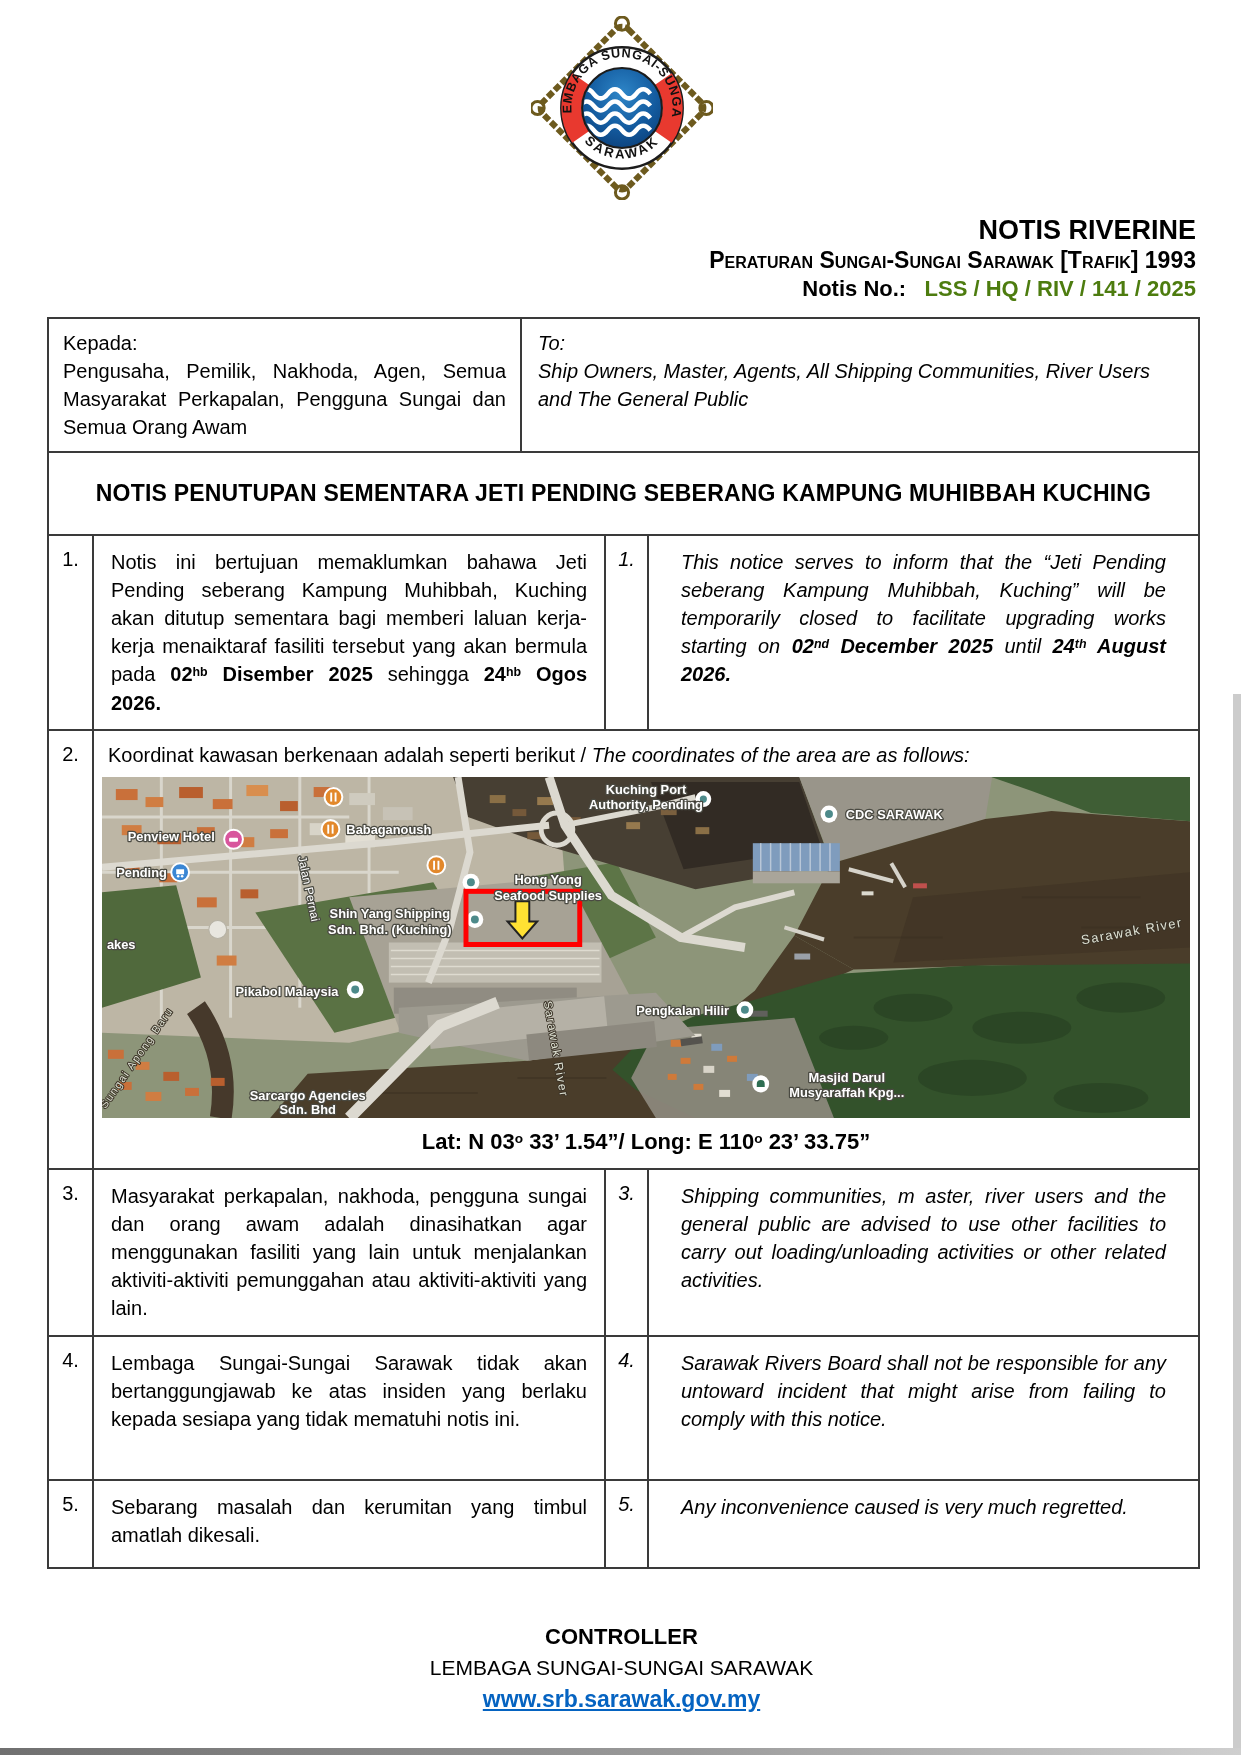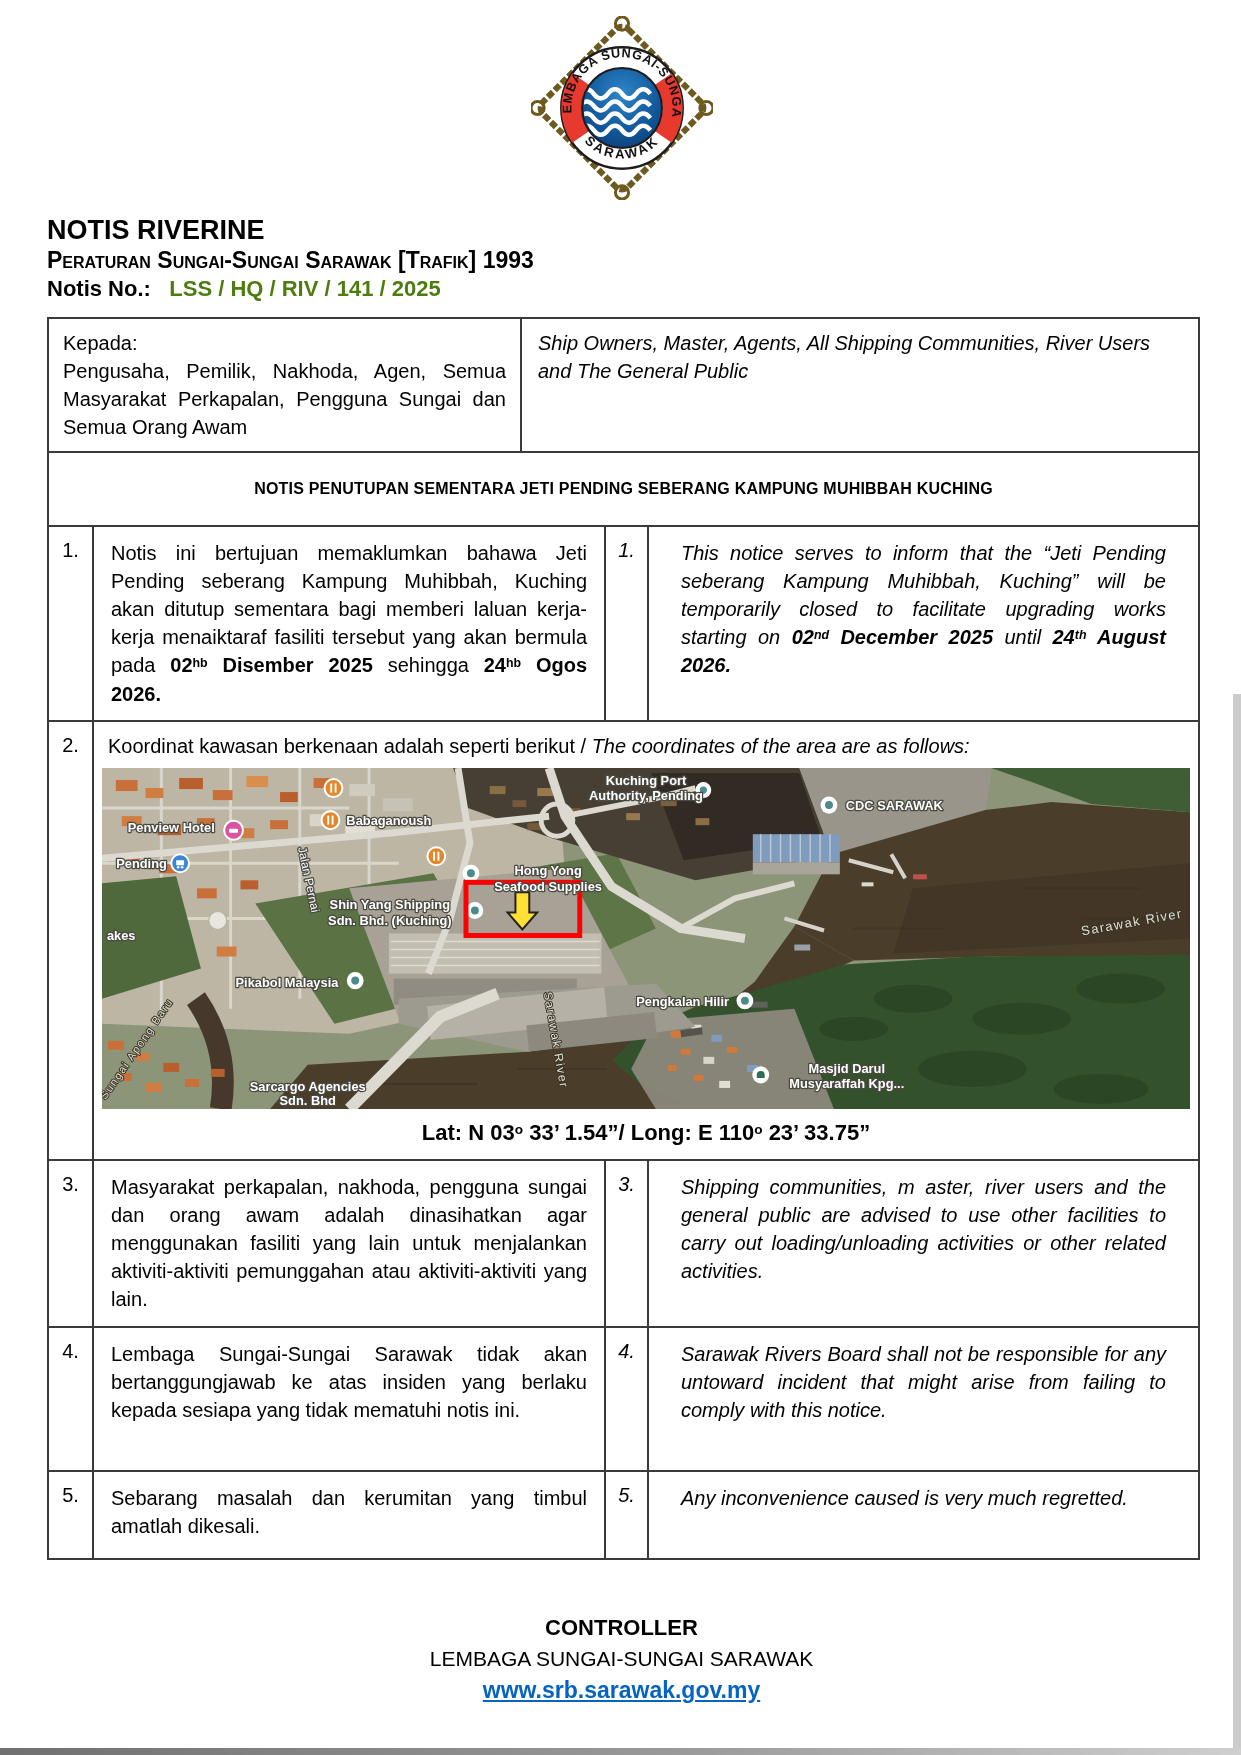--- a/index.html
+++ b/index.html
@@ -7,37 +7,37 @@
     width:1241px;height:1755px;background:#ffffff;position:relative;
     font-family:"Liberation Sans", sans-serif;color:#000;overflow:hidden;
   }
   .page{padding:16px 45px 0 47px;}
   .b{font-weight:700;}
   .i{font-style:italic;}
   .sup{font-size:0.62em;position:relative;top:-0.45em;}
   
   .logo-wrap{text-align:center;}
   
-  .hdr{ text-align:left; margin-top:10px; }
+  .hdr{ text-align:right; margin-top:10px; }
   .hdr-title{font-size:27px;font-weight:700;line-height:1.2;}
   .hdr-sub{font-size:23px;font-weight:700;font-variant:small-caps;line-height:1.25;}
   .hdr-notis{font-size:22px;font-weight:700;line-height:1.3;}
   .notis-number{color:#4d7c0f;}
   
   .doc-table{margin-top:13px;width:1149px;border:2px solid #3a3a3a;}
   .t-row{display:flex;border-top:2px solid #3a3a3a;}
   .t-row:first-child{border-top:none;}
   .cell{border-left:2px solid #3a3a3a;box-sizing:border-box;}
   .cell:first-child{border-left:none;}
   .c-num{width:43px;text-align:center;padding:12px 2px;font-size:20px;flex:none;}
   .c-ms{width:512px;padding:12px 17px;font-size:20px;line-height:1.41;text-align:justify;flex:none;}
   .c-en{flex:1;padding:12px 32px;font-size:20px;line-height:1.41;text-align:justify;font-style:italic;}
   .c-kepada{width:471px;padding:10px 14px;font-size:20px;line-height:1.4;text-align:justify;flex:none;}
   .c-to{flex:1;padding:10px 16px;font-size:20px;line-height:1.4;font-style:italic;}
-  .c-title{flex:1;padding:27px 20px;text-align:center;font-weight:700;font-size:16px;letter-spacing:0.2px;}
+  .c-title{flex:1;padding:27px 20px;text-align:center;font-weight:700;font-size:23px;letter-spacing:0.2px;}
   .c-map{flex:1;padding:10px 8px 8px 8px;font-size:20px;line-height:1.4;}
   .row-1{min-height:190px;}
   .row-3{min-height:165px;}
   .row-4{min-height:142px;}
   .row-5{min-height:86px;}
   .num-en{font-style:italic;}
   .map-svg{display:block;width:100%;height:341px;margin-top:8px;background:#8d9579;}
   .map-caption{text-align:center;font-weight:700;font-size:22px;margin-top:9px;margin-bottom:2px;}
   
   .mlabel{fill:#ffffff;font-family:"Liberation Sans",sans-serif;font-size:13px;font-weight:700;
@@ -112,20 +112,21 @@
   </div>
 
   <div class="doc-table">
 
     <div class="t-row">
       <div class="cell c-kepada">
         <div>Kepada:</div>
         <div>Pengusaha, Pemilik, Nakhoda, Agen, Semua Masyarakat Perkapalan, Pengguna Sungai dan Semua Orang Awam</div>
       </div>
       <div class="cell c-to">
+        <div>To:</div>
         <div>Ship Owners, Master, Agents, All Shipping Communities, River Users and The General Public</div>
       </div>
     </div>
 
     <div class="t-row">
       <div class="cell c-title">NOTIS PENUTUPAN SEMENTARA JETI PENDING SEBERANG KAMPUNG MUHIBBAH KUCHING</div>
     </div>
 
     <div class="t-row row-1">
       <div class="cell c-num">1.</div>

